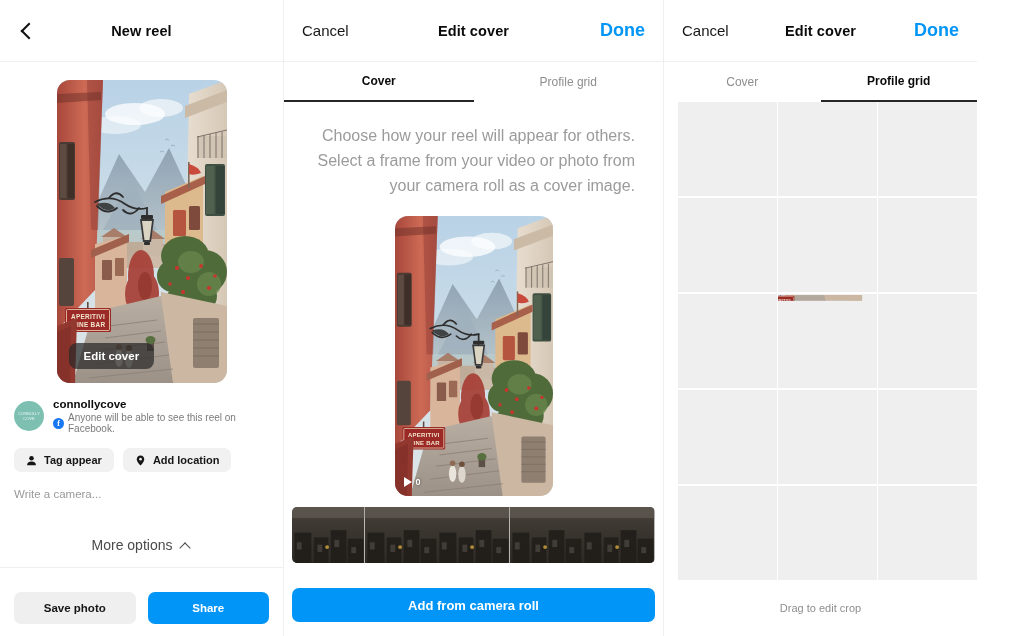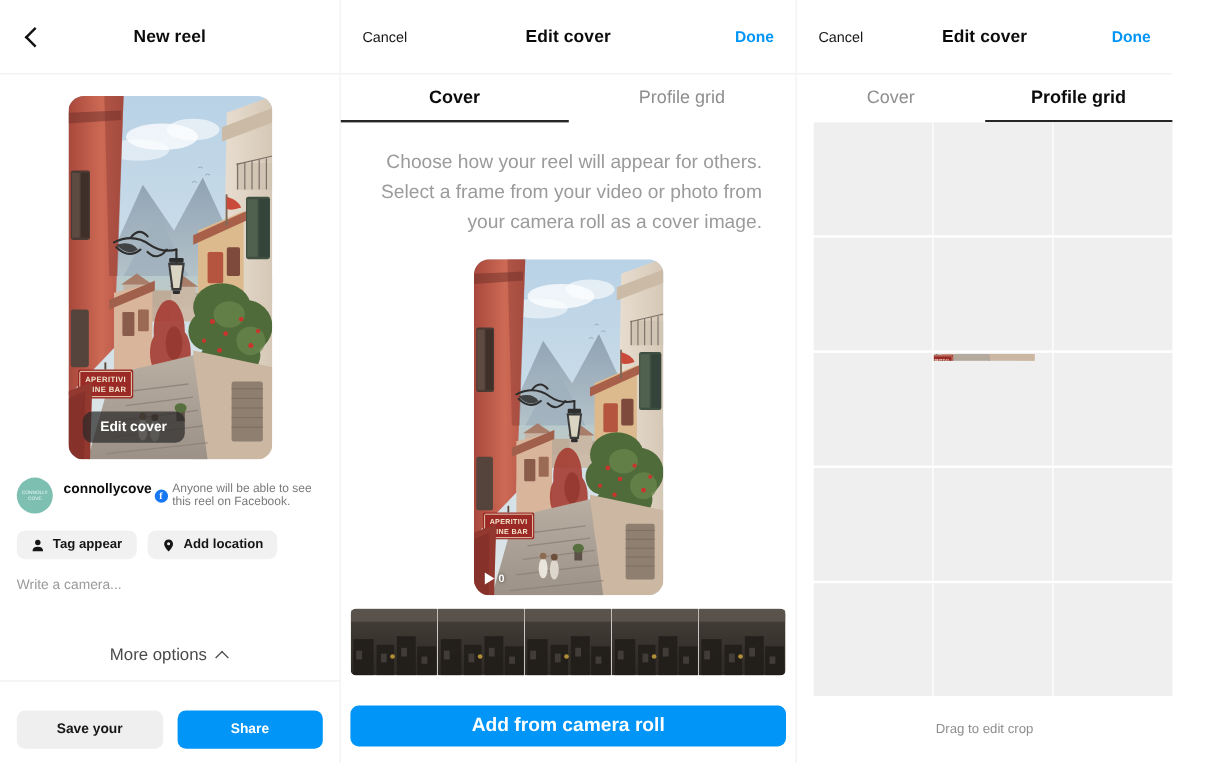--- a/index.html
+++ b/index.html
@@ -36,32 +36,32 @@
   }
   .back-chevron::before {
     content: ""; position: absolute; left: 5px; top: 3px;
     width: 10px; height: 10px; border-left: 2.1px solid #111;
     border-bottom: 2.1px solid #111; transform: rotate(45deg);
   }
   .p23-nav {
     justify-content: space-between; border-bottom: 1px solid #efefef;
     height: 62px;
   }
-  .nav-cancel { font-size: 12px; color: #161616; cursor: pointer; text-align: right; }
-  .nav-done { font-size: 13px; color: #0095f6; font-weight: bold; cursor: pointer; }
+  .nav-cancel { font-size: 15px; color: #161616; cursor: pointer; text-align: right; }
+  .nav-done { font-size: 18px; color: #0095f6; font-weight: bold; cursor: pointer; }
   .p23-nav .navbar-title {
     position: absolute; left: 0; right: 0; text-align: center;
     pointer-events: none;
   }
 
   
   .tabs { display: flex; height: 40px; }
   .tab {
     flex: 1; display: flex; align-items: center; justify-content: center;
-    font-size: 15px; color: #8e8e8e; cursor: pointer;
+    font-size: 12px; color: #8e8e8e; cursor: pointer;
     border-bottom: 1.5px solid transparent; position: relative;
   }
   .tab.active { color: #0b0b0b; font-weight: bold; border-bottom: 2px solid #262626; }
 
   
   .p1-media-wrap {
     display: flex; justify-content: center; padding-top: 18px;
   }
   .media-card {
     width: 170px; height: 303px; border-radius: 13px;
@@ -82,21 +82,21 @@
     display: flex; align-items: center; gap: 9px;
     padding: 15px 14px 0 14px;
   }
   .avatar {
     width: 30px; height: 30px; border-radius: 50%;
     background: #7dc0b2; flex: none;
     display: flex; align-items: center; justify-content: center;
     color: rgba(255,255,255,.85); font-size: 4px; line-height: 1.25;
     text-align: center; overflow: hidden;
   }
-  .account-meta { display: flex; flex-direction: row; gap: 2px; }
+  .account-meta { display: flex; flex-direction: column; gap: 2px; }
   .username { font-size: 11.5px; font-weight: bold; color: #0b0b0b; }
   .fb-line { display: flex; align-items: center; gap: 4px; }
   .fb-badge {
     width: 11px; height: 11px; border-radius: 50%;
     background: #1877f2; color: #fff; font-size: 8px; font-weight: bold;
     display: flex; align-items: center; justify-content: center;
     font-family: "Liberation Serif", serif; flex: none;
   }
   .fb-text { font-size: 10px; color: #7a7a7a; }
 
@@ -162,21 +162,21 @@
   }
   .filmstrip {
     position: absolute; left: 0; right: 0; bottom: 73px;
     margin: 0 8px; height: 56px; border-radius: 5px; overflow: hidden;
     display: flex;
   }
   .frame { flex: 1; height: 100%; position: relative; overflow: hidden; }
   .p2-cta {
     position: absolute; left: 8px; right: 8px; bottom: 14px;
     height: 34px; border-radius: 7px; background: #0095f6;
-    color: #fff; font-size: 16px; font-weight: bold; border: none;
+    color: #fff; font-size: 13px; font-weight: bold; border: none;
     cursor: pointer; font-family: "Liberation Sans", sans-serif;
   }
 
   
   .grid-wrap {
     position: absolute; left: 14px; right: 0; top: 102px; bottom: 56px;
     background: #ffffff;
   }
   .grid {
     width: 100%; height: 100%;
@@ -451,21 +451,21 @@
     </div>
 
     <div class="caption-input">Write a camera...</div>
 
     <div class="more-options">
       <span>More options</span>
       <span class="chev-up"></span>
     </div>
 
     <div class="p1-actions">
-      <button class="btn btn-secondary">Save your</button>
+      <button class="btn btn-secondary">Save photo</button>
       <button class="btn btn-primary">Share</button>
     </div>
   </section>
 
   <section class="panel panel-2">
 
     <div class="navbar p23-nav">
       <div class="nav-cancel">Cancel</div>
       <div class="navbar-title">Edit cover</div>
       <div class="nav-done">Done</div>

